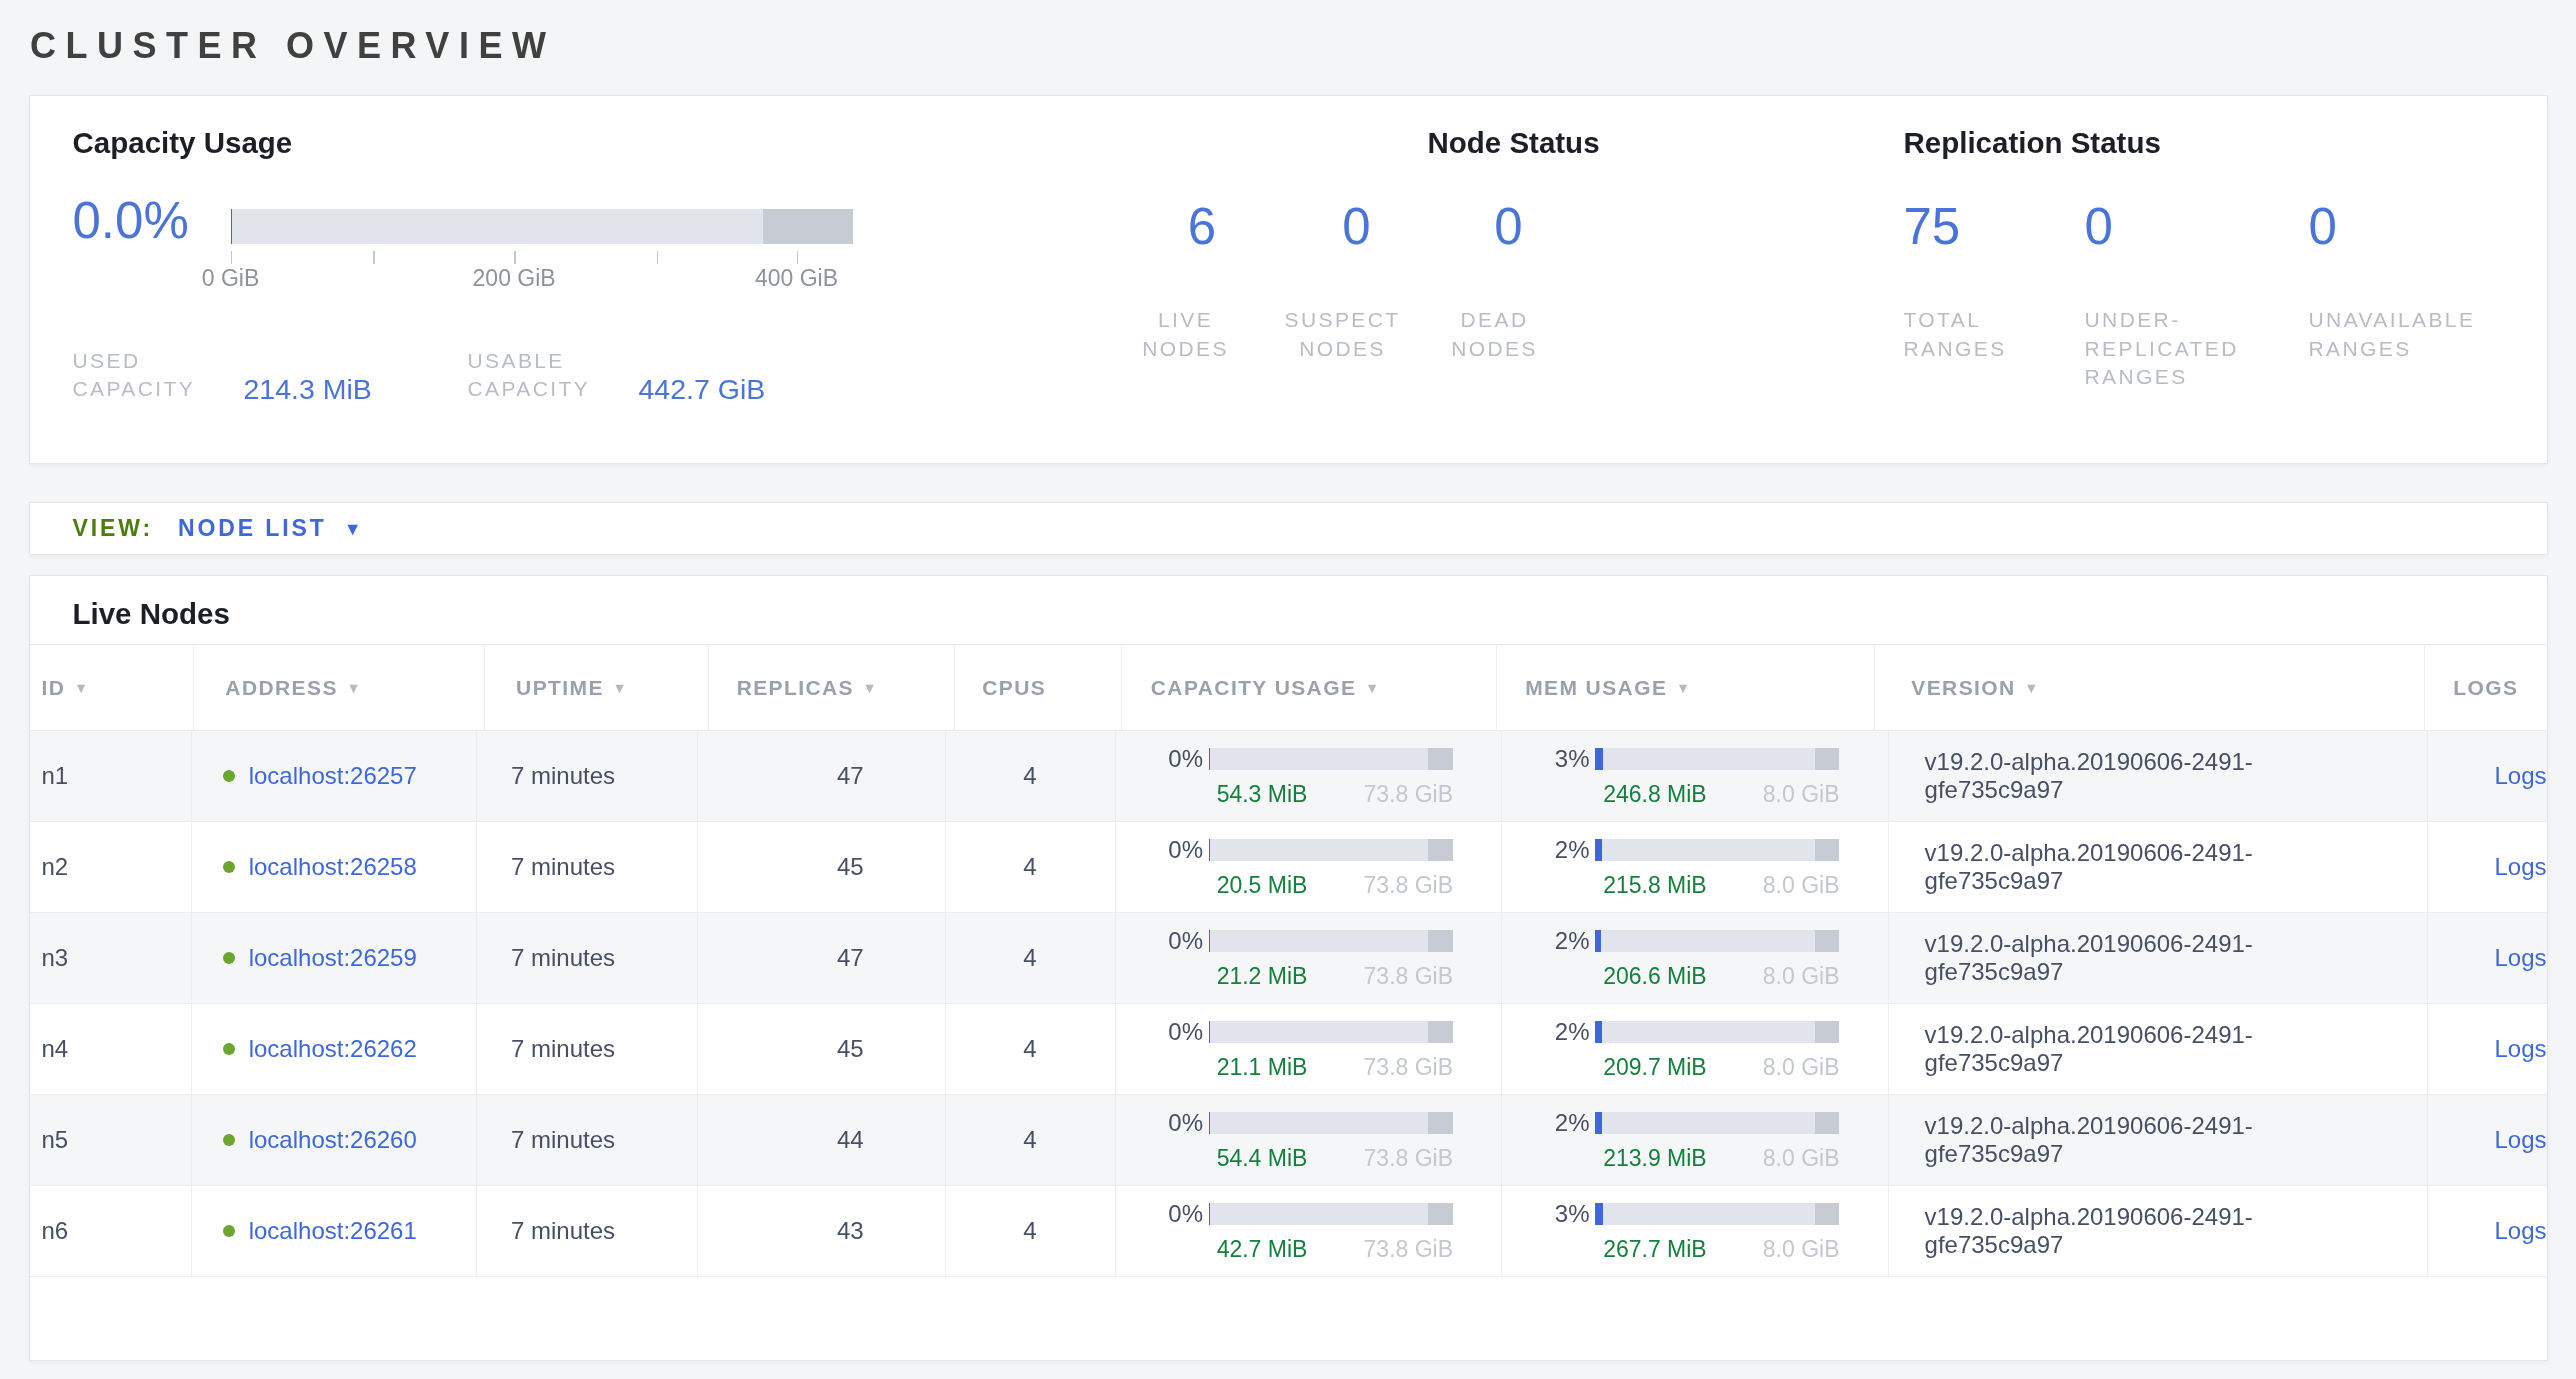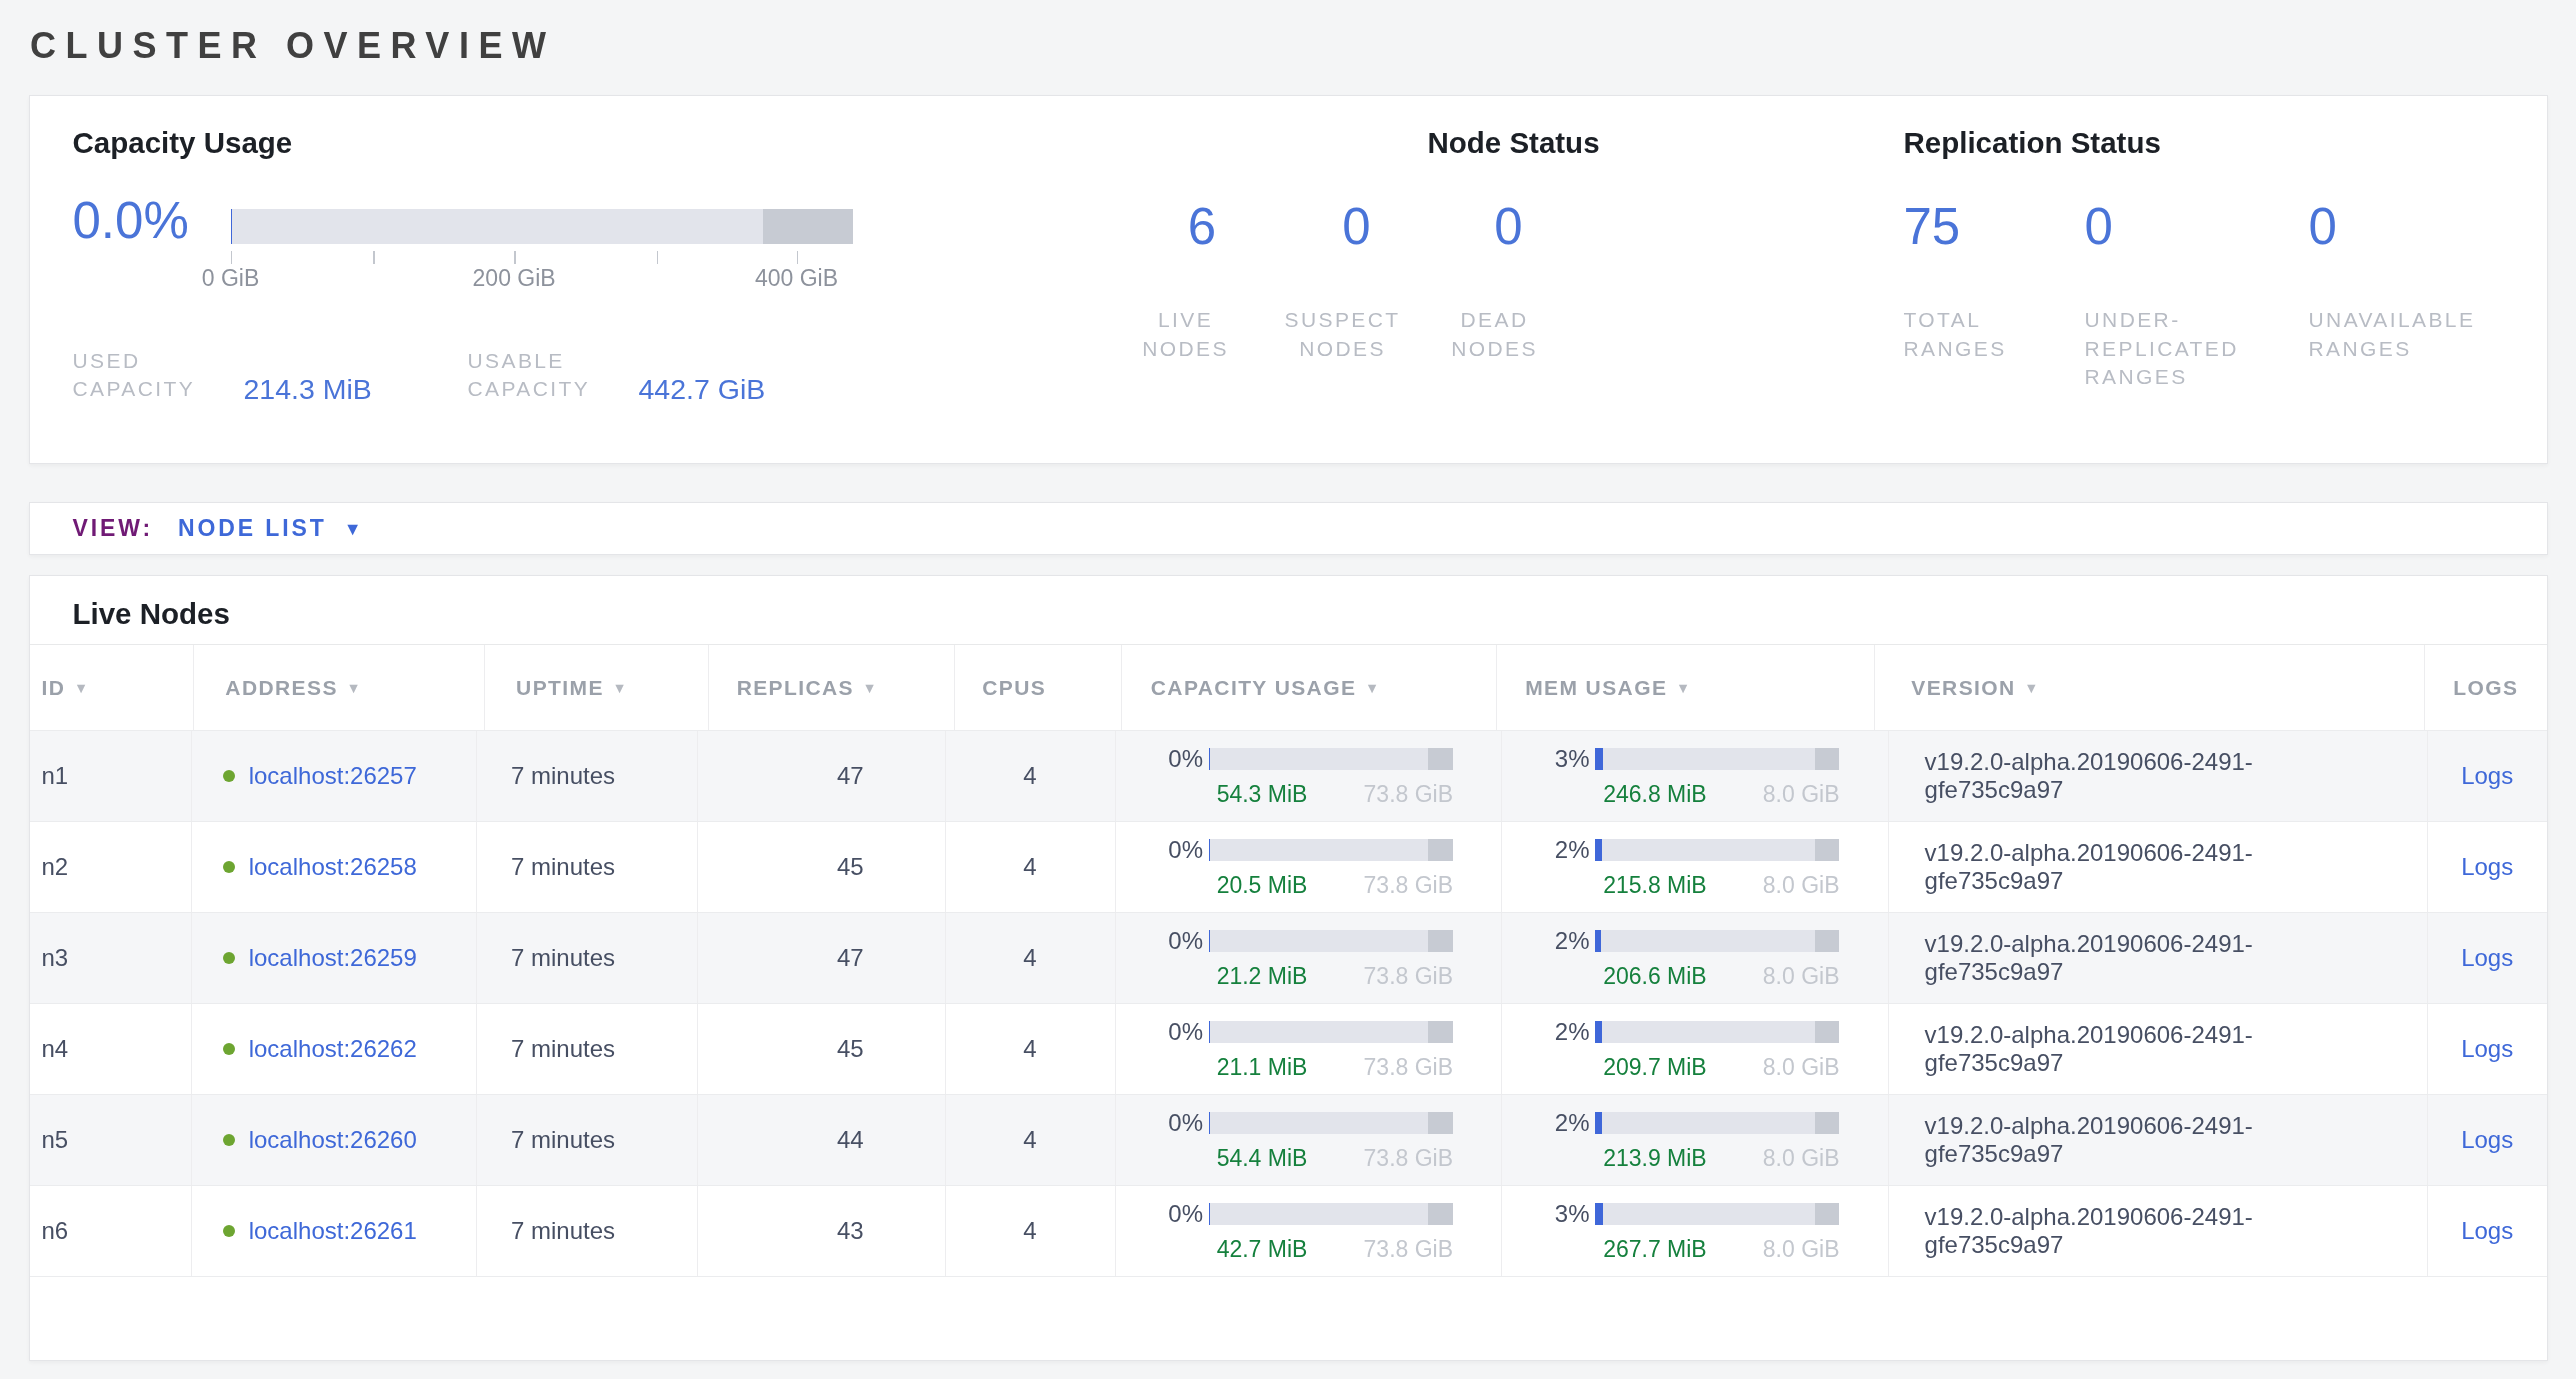--- a/index.html
+++ b/index.html
@@ -88,21 +88,21 @@
     text-transform: uppercase;
   }
 
   
   .view-bar {
     margin-top: 38px;
     height: 53px;
     display: flex; align-items: center;
     padding-left: 43px;
   }
-  .view-label { font-size: 23px; letter-spacing: 2.9px; color: #701a75; font-weight: 600; }
+  .view-label { font-size: 23px; letter-spacing: 2.9px; color: #4d7c0f; font-weight: 600; }
   .view-select { display: inline-flex; align-items: center; margin-left: 25px; cursor: pointer; }
   .view-select .sel { font-size: 23px; letter-spacing: 2.9px; color: #3e68d8; font-weight: 600; }
   .caret { font-size: 18px; color: #3e68d8; margin-left: 17px; line-height: 1; }
 
   
   .table-card { margin-top: 20px; height: 786px; }
   .table-title { font-size: 29.5px; font-weight: 700; color: #1c2026; padding: 21px 0 0 43px; }
 
   .table { margin-top: 13.3px; }
   .thead { display: flex; height: 86px; border-top: 1px solid #e8e9ea; }
@@ -126,21 +126,21 @@
 
   
   .col-id       { width: 136px; padding-left: 12px; }
   .col-address  { width: 283px; padding-left: 31px; }
   .col-uptime   { width: 210px; text-align: center; }
   .col-replicas { width: 237px; text-align: right; padding-right: 33px; }
   .col-cpus     { width: 142px; text-align: right; padding-right: 30px; }
   .col-capacity { width: 384px; padding-left: 28.5px; }
   .col-mem      { width: 389px; padding-left: 28.5px; }
   .col-version  { width: 592px; padding-left: 36px; }
-  .col-logs     { width: 146px; text-align: center; }
+  .col-logs     { width: 146px; text-align: right; }
   .thead .col-uptime, .thead .col-replicas, .thead .col-cpus, .thead .col-logs {
     justify-content: center; padding-right: 0;
   }
 
   .addr-line { white-space: nowrap; }
   .dot {
     display: inline-block; width: 12.4px; height: 12.4px; border-radius: 50%;
     background: #6da531; margin-right: 13.3px; vertical-align: 1.9px;
   }
   a.link { color: #3e68d8; text-decoration: none; cursor: pointer; }

